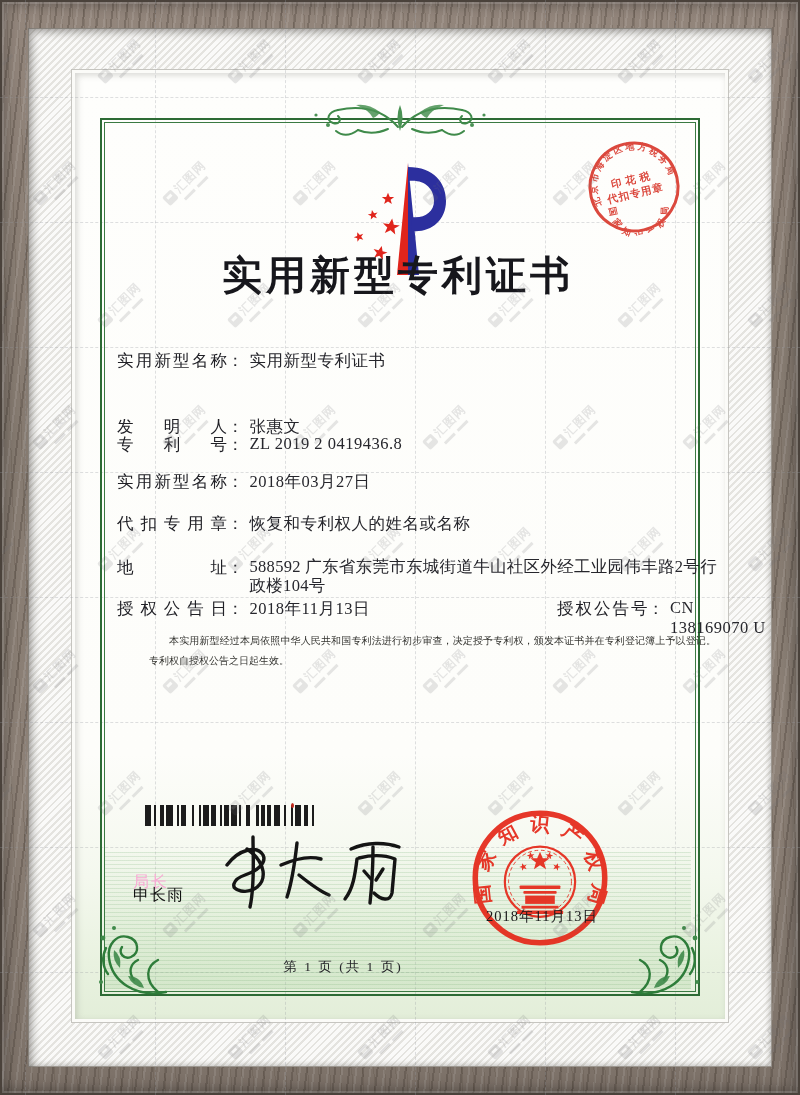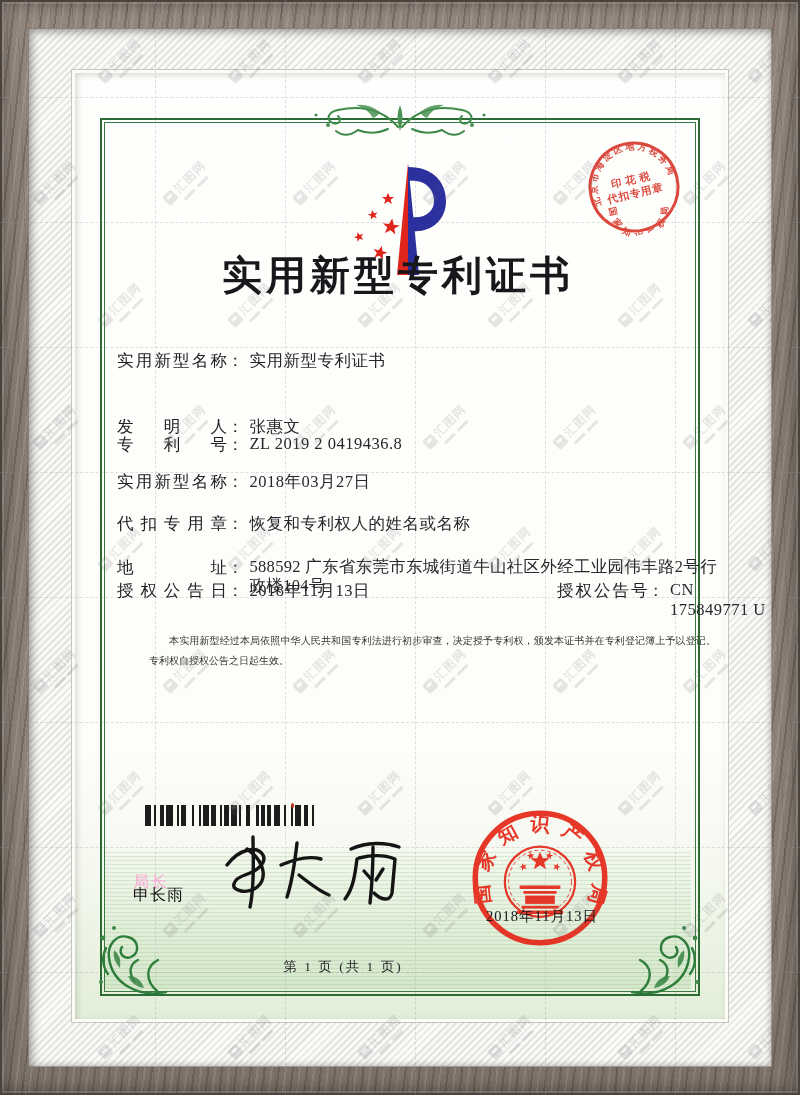--- a/index.html
+++ b/index.html
@@ -243,28 +243,28 @@
     <div class="frow" style="top:513px">
       <span class="f-label">代扣专用章</span>
         <span class="f-colon">：</span>
       <span class="f-value">恢复和专利权人的姓名或名称</span>
     </div>
     <div class="frow addr" style="top:557px">
       <span class="f-label">地址</span>
         <span class="f-colon">：</span>
       <span class="f-value">588592 广东省东莞市东城街道牛山社区外经工业园伟丰路2号行政楼104号</span>
     </div>
-    <div class="frow" style="top:580px;right:100px">
+    <div class="frow" style="top:598px;right:100px">
       <span class="f-label">授权公告日</span>
         <span class="f-colon">：</span>
       <span class="f-value">2018年11月13日</span>
       <span class="grant2">
         <span class="f-label">授权公告号</span>
           <span class="f-colon">：</span>
-        <span class="f-value">CN 175849771 U</span>
+        <span class="f-value">CN 138169070 U</span>
       </span>
     </div>
 
     <div class="paras">
       <p>本实用新型经过本局依照中华人民共和国专利法进行初步审查，决定授予专利权，颁发本证书并在专利登记簿上予以登记。专利权自授权公告之日起生效。</p>
     </div>
 
     <div class="barcode" id="barcode"><i class="bc-red"></i><span class="b" style="width: 6.43902px;"></span><span style="width: 2.14634px;"></span><span class="b" style="width: 2.14634px;"></span><span style="width: 4.29268px;"></span><span class="b" style="width: 4.29268px;"></span><span style="width: 2.14634px;"></span><span class="b" style="width: 6.43902px;"></span><span style="width: 4.29268px;"></span><span class="b" style="width: 2.14634px;"></span><span style="width: 2.14634px;"></span><span class="b" style="width: 4.29268px;"></span><span style="width: 6.43902px;"></span><span class="b" style="width: 2.14634px;"></span><span style="width: 4.29268px;"></span><span class="b" style="width: 2.14634px;"></span><span style="width: 2.14634px;"></span><span class="b" style="width: 6.43902px;"></span><span style="width: 2.14634px;"></span><span class="b" style="width: 4.29268px;"></span><span style="width: 4.29268px;"></span><span class="b" style="width: 2.14634px;"></span><span style="width: 2.14634px;"></span><span class="b" style="width: 4.29268px;"></span><span style="width: 2.14634px;"></span><span class="b" style="width: 6.43902px;"></span><span style="width: 2.14634px;"></span><span class="b" style="width: 2.14634px;"></span><span style="width: 4.29268px;"></span><span class="b" style="width: 4.29268px;"></span><span style="width: 6.43902px;"></span><span class="b" style="width: 2.14634px;"></span><span style="width: 2.14634px;"></span><span class="b" style="width: 4.29268px;"></span><span style="width: 2.14634px;"></span><span class="b" style="width: 4.29268px;"></span><span style="width: 2.14634px;"></span><span class="b" style="width: 6.43902px;"></span><span style="width: 4.29268px;"></span><span class="b" style="width: 2.14634px;"></span><span style="width: 4.29268px;"></span><span class="b" style="width: 2.14634px;"></span><span style="width: 2.14634px;"></span><span class="b" style="width: 6.43902px;"></span><span style="width: 2.14634px;"></span><span class="b" style="width: 4.29268px;"></span><span style="width: 4.29268px;"></span><span class="b" style="width: 2.14634px;"></span><span style="width: 6.43902px;"></span></div>
 
     <div class="sig-title">局长</div>

